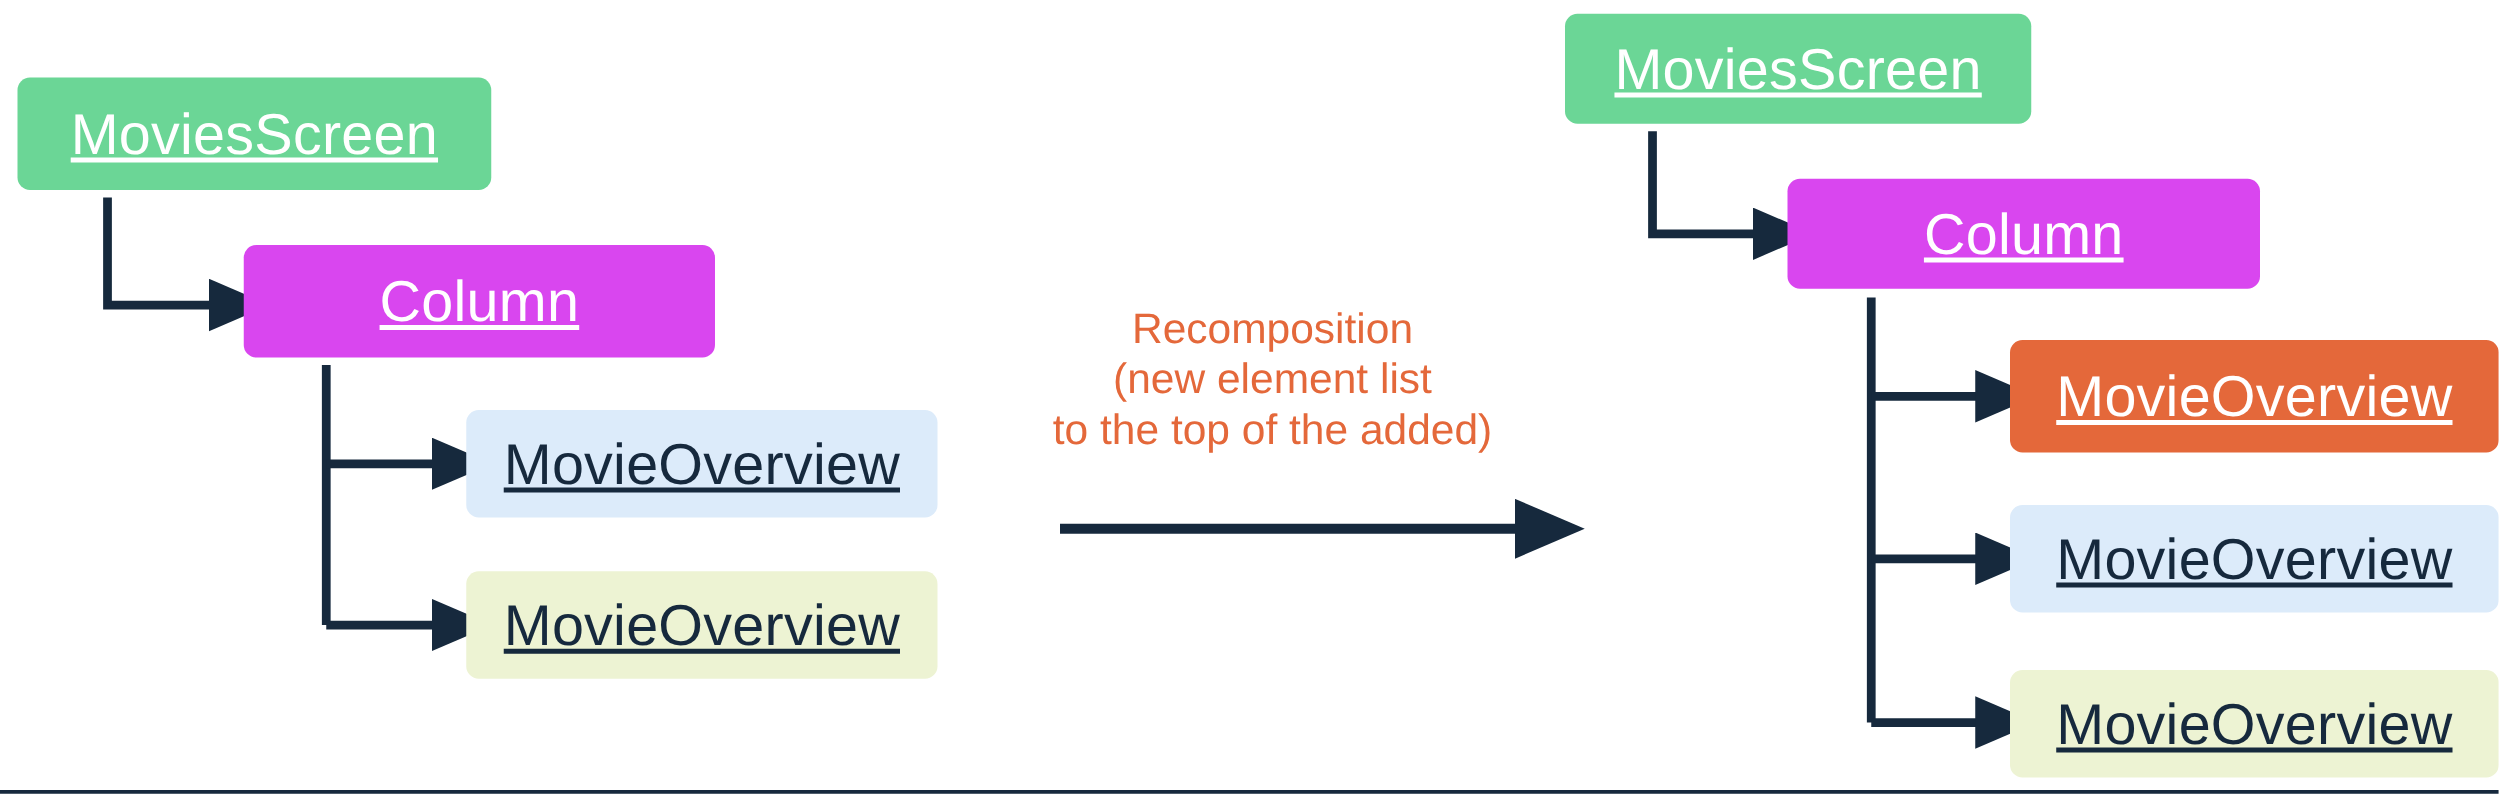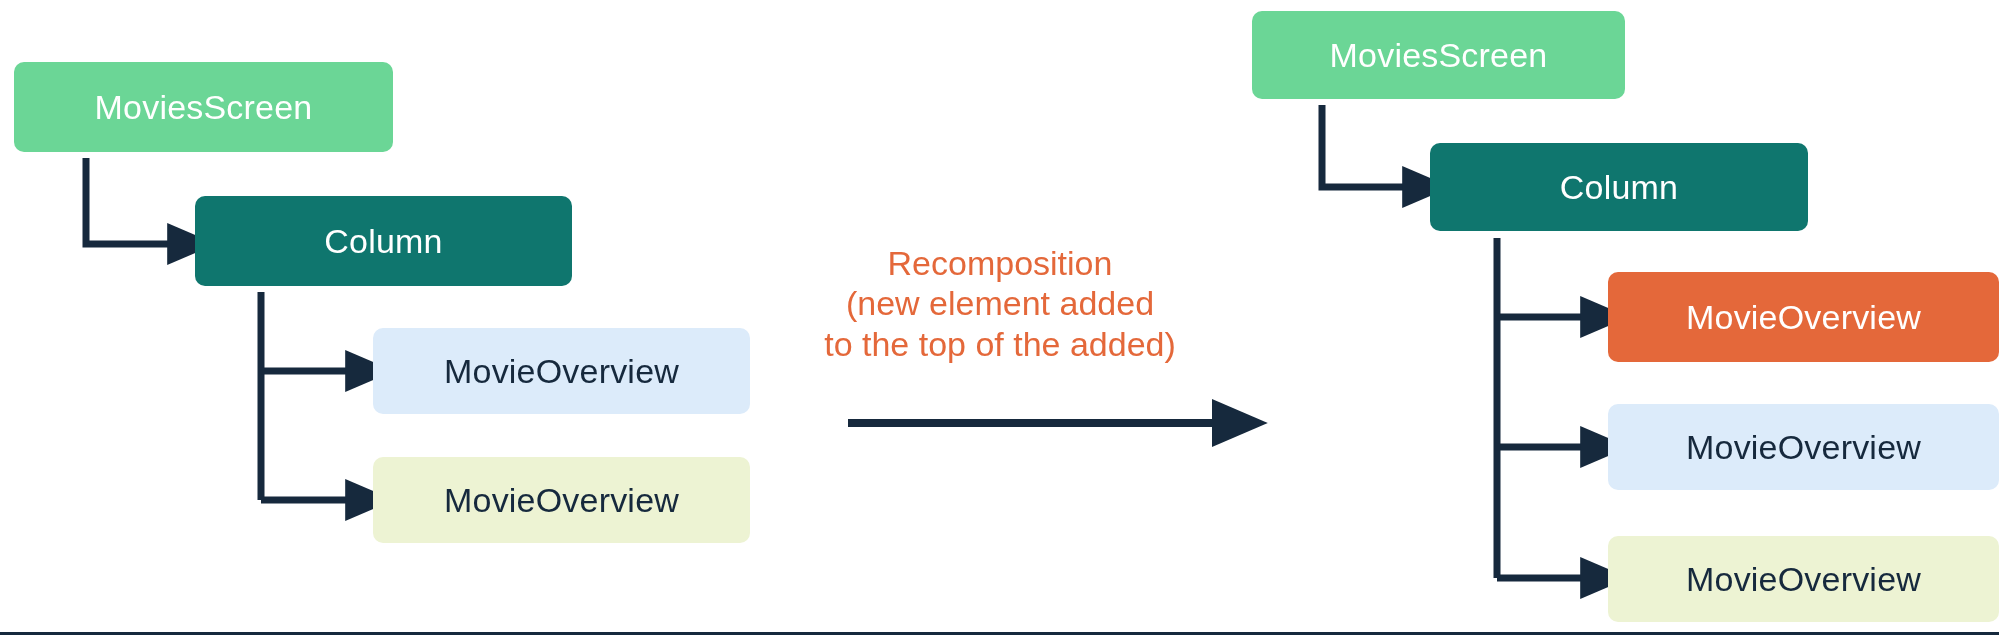--- a/index.html
+++ b/index.html
@@ -22,48 +22,49 @@
     width: 1999px;
     height: 639px;
     pointer-events: none;
   }
   .node {
     position: absolute;
     border-radius: 10px;
     display: flex;
     align-items: center;
     justify-content: center;
-    font-size: 34px;
+    font-size: 46px;
     letter-spacing: 0.2px;
     white-space: nowrap;
     line-height: 1;
+    text-decoration: underline;
   }
   .node.green   { background: #6BD696; color: #ffffff; }
-  .node.blue    { background: #0f766e; color: #ffffff; }
+  .node.blue    { background: #d946ef; color: #ffffff; }
   .node.orange  { background: #E4683A; color: #ffffff; }
   .node.lblue   { background: #DCEBFA; color: #16293D; }
   .node.lyellow { background: #EDF3D3; color: #16293D; }
 
   
   #l-movies   { left: 14px;  top: 62px;  width: 379px; height: 90px; }
   #l-column   { left: 195px; top: 196px; width: 377px; height: 90px; }
   #l-ov-1     { left: 373px; top: 328px; width: 377px; height: 86px; }
   #l-ov-2     { left: 373px; top: 457px; width: 377px; height: 86px; }
 
   
   #r-movies   { left: 1252px; top: 11px;  width: 373px; height: 88px; }
   #r-column   { left: 1430px; top: 143px; width: 378px; height: 88px; }
   #r-ov-1     { left: 1608px; top: 272px; width: 391px; height: 90px; }
   #r-ov-2     { left: 1608px; top: 404px; width: 391px; height: 86px; }
   #r-ov-3     { left: 1608px; top: 536px; width: 391px; height: 86px; }
 
   
   #center-label {
     position: absolute;
-    left: 810px;
+    left: 828px;
     top: 243px;
     width: 380px;
     text-align: center;
     color: #E4683A;
     font-size: 34px;
     line-height: 1.19;
   }
   #center-label .line { display: block; }
 
   
@@ -117,21 +118,21 @@
   <div class="node green" id="l-movies">MoviesScreen</div>
 
   <div class="node blue" id="l-column">Column</div>
 
   <div class="node lblue" id="l-ov-1">MovieOverview</div>
 
   <div class="node lyellow" id="l-ov-2">MovieOverview</div>
 
   <div id="center-label">
     <span class="line">Recomposition</span>
-    <span class="line">(new element added</span>
+    <span class="line">(new element list</span>
     <span class="line">to the top of the added)</span>
   </div>
 
   <div class="node green" id="r-movies">MoviesScreen</div>
 
   <div class="node blue" id="r-column">Column</div>
 
   <div class="node orange" id="r-ov-1">MovieOverview</div>
 
   <div class="node lblue" id="r-ov-2">MovieOverview</div>

